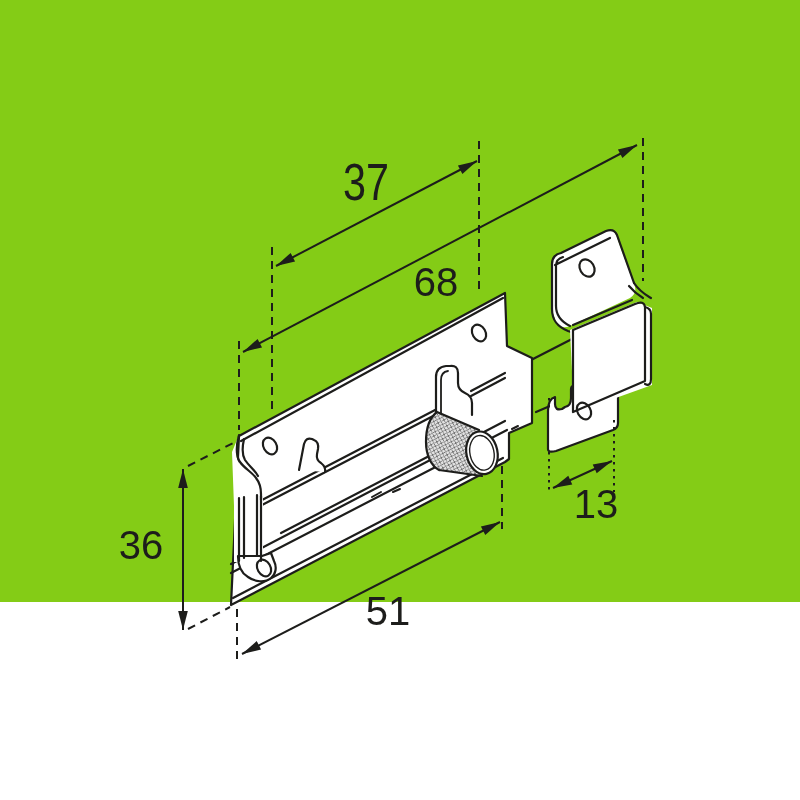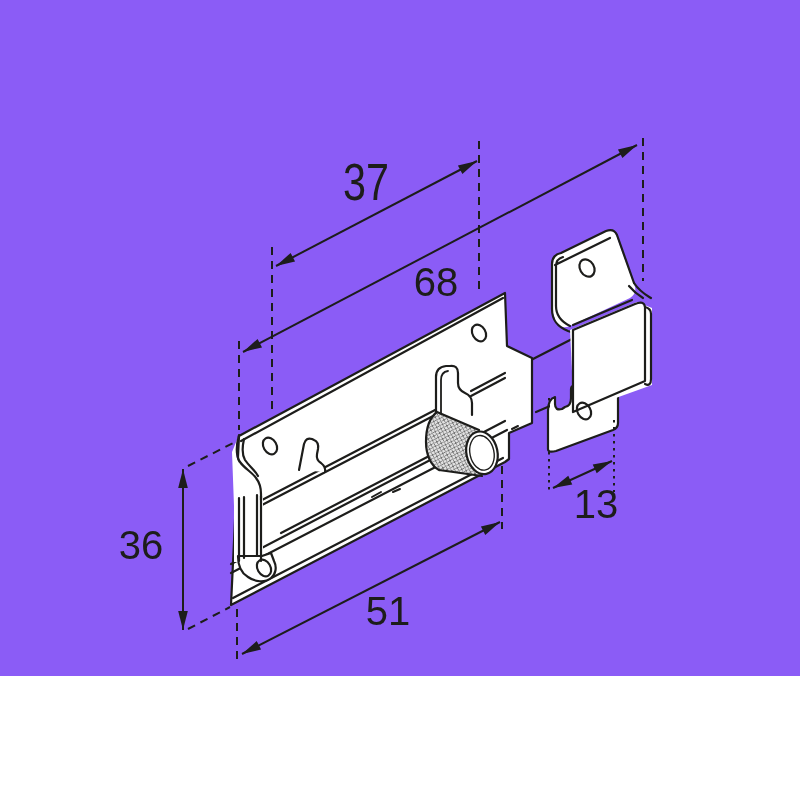--- a/index.html
+++ b/index.html
@@ -8,22 +8,22 @@
     padding: 0;
     background: #ffffff;
     width: 800px;
     height: 800px;
     overflow: hidden;
     font-family: "Liberation Sans", "DejaVu Sans", sans-serif;
   }
   .stage {
     position: relative;
     width: 800px;
-    height: 676px;
-    background: #8b5cf6;
+    height: 602px;
+    background: #84cc16;
   }
   svg { display: block; }
   .dim-label {
     font-family: "Liberation Sans", "DejaVu Sans", sans-serif;
     fill: #1d1d1b;
   }
 </style>
 </head>
 <body>
 

